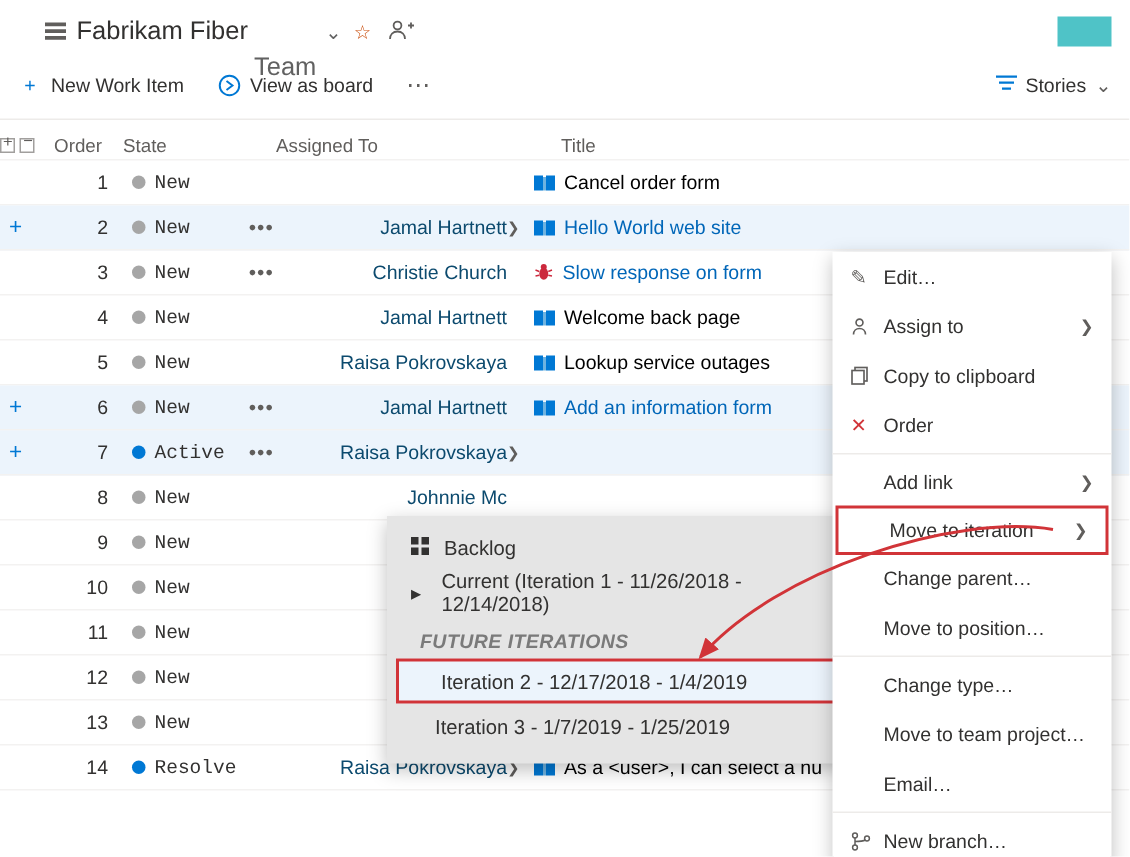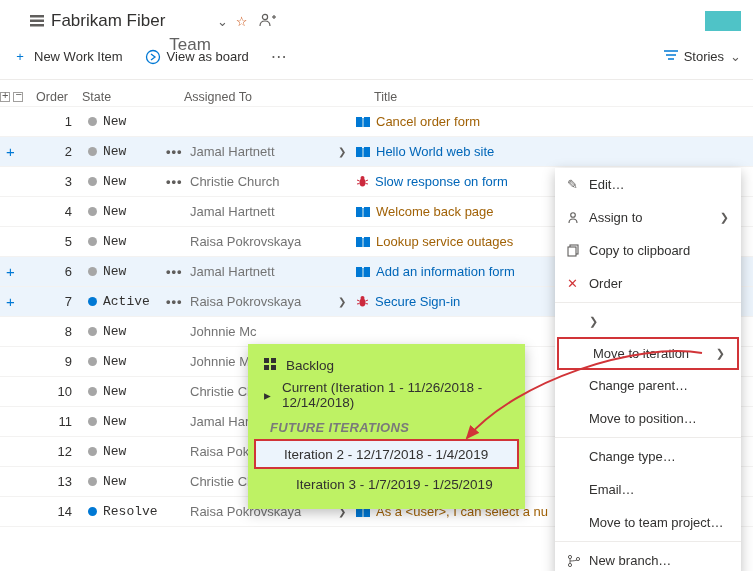--- a/index.html
+++ b/index.html
@@ -73,25 +73,25 @@
   }
   .row.sel { background:#ecf4fc;}
   .row .addplus { position:absolute; left:6px; color:#0078d4; font-size:15px; display:none;}
   .row.sel .addplus { display:block;}
   .order { width:44px; text-align:right; padding-right:10px; color:#323130;}
   .exp-cell{width:32px;}
   .state { width:84px; display:flex; align-items:center; padding-left:6px;font-family:Liberation Mono, monospace;}
   .dot { width:9px;height:9px;border-radius:50%; background:#a6a6a6; margin-right:6px;}
   .dot.active{background:#0078d4;}
   .rowdots{width:24px;color:#605e5c; font-weight:600; cursor:pointer; letter-spacing:1px;}
-  .assign{width:148px; color:#737373;}
+  .assign{width:148px; color:#0c4a6e;text-align:right;}
   .rowchev{width:14px; color:#605e5c; font-size:10px;}
   .title{flex:1; display:flex; align-items:center; padding-left:4px; overflow:hidden; white-space:nowrap}
   .tile-ic{margin-right:6px; display:inline-flex;}
-  .title .txt{color:#a16207;}
+  .title .txt{color:#000000;}
   .title .txt.link{color:#0066b8;}
   svg.book{width:14px;height:12px;}
   svg.bug{width:13px;height:13px;}
   
   .ctx {
     position:absolute;
     top:168px; left:555px;
     width:186px;
     background:#fff;
     box-shadow: 0 4px 12px rgba(0,0,0,0.25);
@@ -101,31 +101,31 @@
   .ctx-item{display:flex;align-items:center;height:33px;padding:0 12px;cursor:pointer;}
   .ctx-ic{width:22px;color:#605e5c;display:inline-flex;}
   .ctx-ic.red{color:#d13438;}
   .ctx-label{flex:1;}
   .ctx-chev{color:#605e5c;font-size:11px;}
   .ctx-sep{height:1px;background:#edebe9;margin:2px 0;}
   .ctx .hl{border:2px solid #d13438; margin:-1px 2px;}
   
   .flyout {
     position:absolute;
-    top:344px; left:248px;
-    width:277px;
-    background:#bef264;
+    top:344px; left:258px;
+    width:307px;
+    background:#e5e5e5;
     box-shadow: 0 4px 12px rgba(0,0,0,0.25);
     z-index:25;
     padding: 6px 0 10px 0;
   }
   .fl-row{display:flex;align-items:center;height:30px;padding:0 16px;cursor:pointer; font-size:13.5px;}
   .fl-ic{width:22px;color:#323130;}
   .fl-head{color:#7a7a7a;font-size:13px;font-weight:600;letter-spacing:0.3px;padding:10px 16px 4px 22px;font-style:italic;}
-  .fl-sub{padding-left:32px;margin-left:16px;}
+  .fl-sub{padding-left:32px;}
   .fl-sub.hl{border:2px solid #d13438; background:#ecf4fc;margin:0 6px;padding-left:28px;}
   
   .arrow {
     position:absolute;
     top:350px; left:457px;
     width:250px; height:100px;
     z-index:40;
     pointer-events:none;
   }
 </style>
@@ -338,33 +338,20 @@
     <span class="addplus">+</span>
     <span class="exp-cell"></span>
     <span class="order">7</span>
     <span class="state">
       <span class="dot active"></span>
       <span>Active</span>
     </span>
     <span class="rowdots">•••</span>
     <span class="assign">Raisa Pokrovskaya</span>
     <span class="rowchev">❯</span>
-    <span class="title">
-      <span class="tile-ic">
-            <svg class="bug" viewBox="0 0 13 13">
-              <ellipse cx="6.5" cy="7.5" rx="3" ry="4" fill="#cc293d"></ellipse>
-              <circle cx="6.5" cy="3" r="2" fill="#cc293d"></circle>
-              <line x1="1" y1="5" x2="3.5" y2="6" stroke="#cc293d" stroke-width="1"></line>
-              <line x1="12" y1="5" x2="9.5" y2="6" stroke="#cc293d" stroke-width="1"></line>
-              <line x1="1" y1="9" x2="3.5" y2="8.5" stroke="#cc293d" stroke-width="1"></line>
-              <line x1="12" y1="9" x2="9.5" y2="8.5" stroke="#cc293d" stroke-width="1"></line>
-            </svg>
-          </span>
-      <span class="txt link">Secure Sign-in</span>
-    </span>
       </div>
       <div class="row">
 
     <span class="exp-cell"></span>
     <span class="order">8</span>
     <span class="state">
       <span class="dot "></span>
       <span>New</span>
     </span>
     <span class="rowdots"></span>
@@ -504,20 +491,21 @@
     </span>
     <span class="ctx-label">Copy to clipboard</span>
   </div>
   <div class="ctx-item">
     <span class="ctx-ic red">✕</span>
     <span class="ctx-label">Order</span>
   </div>
   <div class="ctx-sep"></div>
   <div class="ctx-item">
     <span class="ctx-ic"></span>
+    <span class="ctx-label">Add link</span>
     <span class="ctx-chev">❯</span>
   </div>
   <div class="ctx-item hl">
     <span class="ctx-ic"></span>
     <span class="ctx-label">Move to iteration</span>
     <span class="ctx-chev">❯</span>
   </div>
   <div class="ctx-item">
     <span class="ctx-ic"></span>
     <span class="ctx-label">Change parent…</span>
@@ -526,25 +514,25 @@
     <span class="ctx-ic"></span>
     <span class="ctx-label">Move to position…</span>
   </div>
   <div class="ctx-sep"></div>
   <div class="ctx-item">
     <span class="ctx-ic"></span>
     <span class="ctx-label">Change type…</span>
   </div>
   <div class="ctx-item">
     <span class="ctx-ic"></span>
+    <span class="ctx-label">Move to team project…</span>
+  </div>
+  <div class="ctx-item">
+    <span class="ctx-ic"></span>
     <span class="ctx-label">Email…</span>
-  </div>
-  <div class="ctx-item">
-    <span class="ctx-ic"></span>
-    <span class="ctx-label">Move to team project…</span>
   </div>
   <div class="ctx-sep"></div>
   <div class="ctx-item">
     <span class="ctx-ic">
       <svg width="14" height="14" viewBox="0 0 14 14">
           <circle cx="3" cy="3" r="1.6" fill="none" stroke="#605e5c"></circle>
           <circle cx="3" cy="11" r="1.6" fill="none" stroke="#605e5c"></circle>
           <circle cx="11" cy="5" r="1.6" fill="none" stroke="#605e5c"></circle>
           <path d="M3 4.5v5M3 7c3 0 6-.5 7-1" fill="none" stroke="#605e5c"></path>
         </svg>

